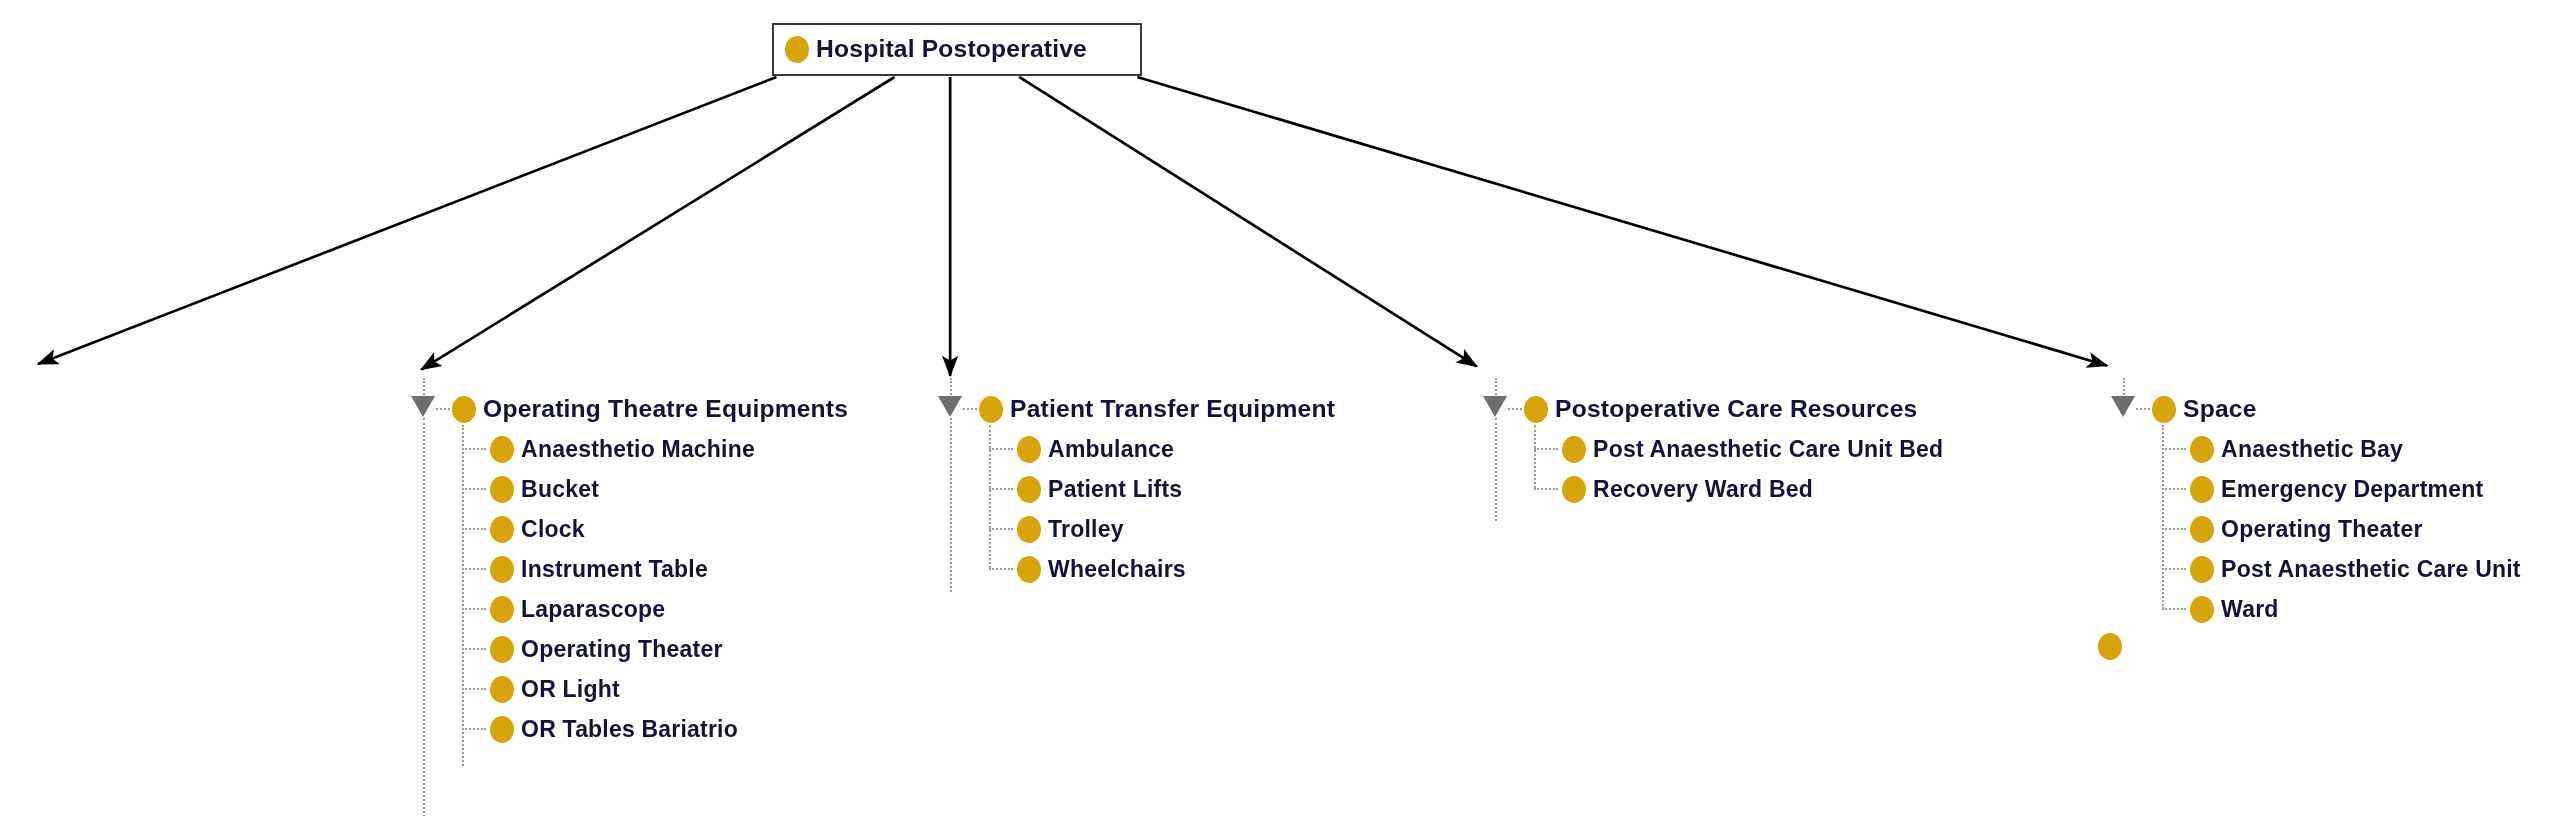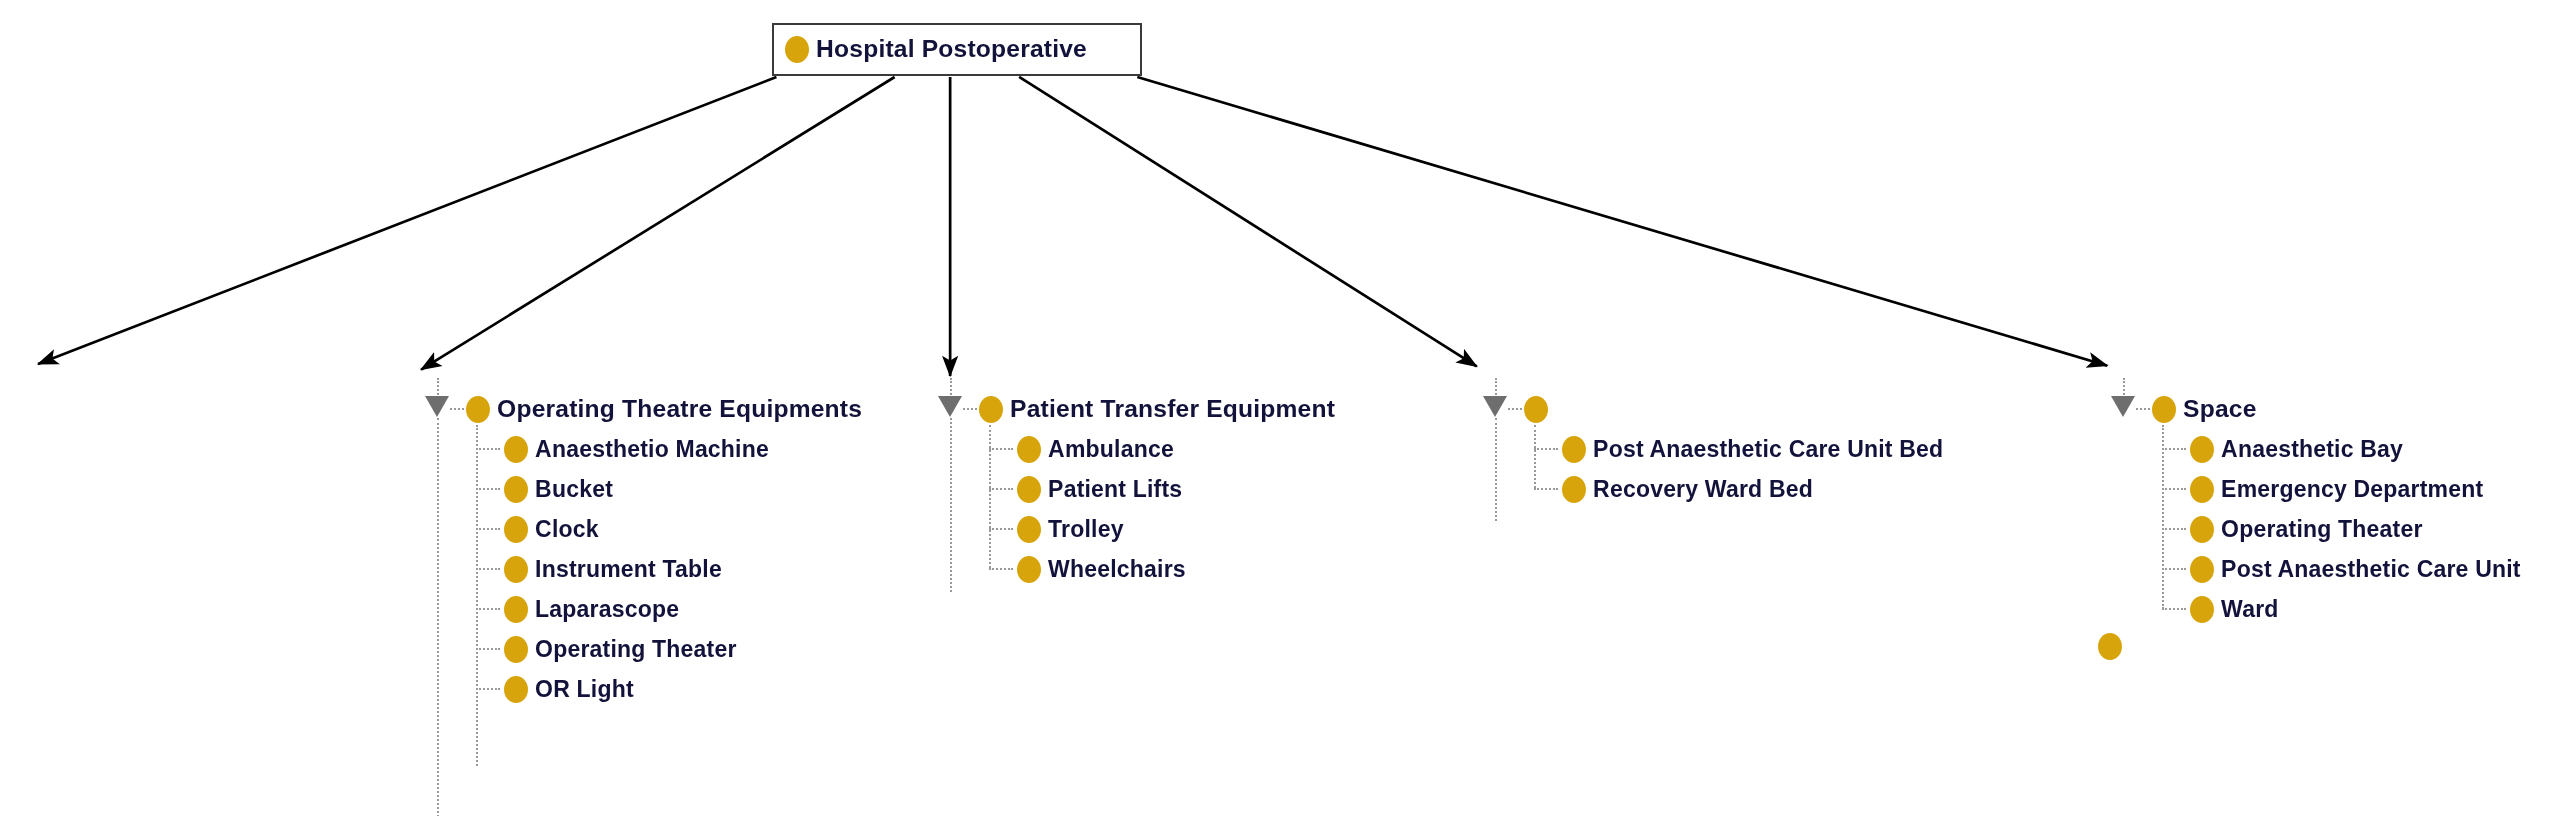--- a/index.html
+++ b/index.html
@@ -133,21 +133,21 @@
       <line x1="1434" y1="97" x2="2657" y2="461"></line>
     </g>
   </svg>
 
   <div class="root-node">
     <span class="bullet"></span>
     <span class="node-label">Hospital Postoperative</span>
   </div>
 
 
-  <div class="branch" style="left:466px; top:389px;">
+  <div class="branch" style="left:452px; top:389px;">
     <div class="toggle-tri"></div>
     <div class="dot-v" style="left:-29px; top:-11px; height:17.4px;"></div>
     <div class="dot-v" style="left:-29px; top:29px; height:403px;"></div>
     <div class="dot-h" style="left:-16px; top:19px; width:14.3px;"></div>
 
     <div class="tree-row">
       <span class="bullet"></span>
       <span class="node-label">Operating Theatre Equipments</span>
     </div>
 
@@ -180,20 +180,25 @@
     </div>
     <div class="tree-row child">
       <div class="dot-h" style="left:10.3px; top:19px; width:24px;"></div>
       <span class="bullet"></span>
       <span class="node-label">Operating Theater</span>
     </div>
     <div class="tree-row child">
       <div class="dot-h" style="left:10.3px; top:19px; width:24px;"></div>
       <span class="bullet"></span>
       <span class="node-label">OR Light</span>
+    </div>
+    <div class="tree-row child">
+      <div class="dot-h" style="left:10.3px; top:19px; width:24px;"></div>
+      <span class="bullet"></span>
+      <span class="node-label">OR Tables Bariatrio</span>
     </div>
   </div>
 
   <div class="branch" style="left:979px; top:389px;">
     <div class="toggle-tri"></div>
     <div class="dot-v" style="left:-29px; top:-11px; height:17.4px;"></div>
     <div class="dot-v" style="left:-29px; top:29px; height:174px;"></div>
     <div class="dot-h" style="left:-16px; top:19px; width:14.3px;"></div>
 
     <div class="tree-row">
@@ -226,20 +231,21 @@
   </div>
 
   <div class="branch" style="left:1524px; top:389px;">
     <div class="toggle-tri"></div>
     <div class="dot-v" style="left:-29px; top:-11px; height:17.4px;"></div>
     <div class="dot-v" style="left:-29px; top:29px; height:103px;"></div>
     <div class="dot-h" style="left:-16px; top:19px; width:14.3px;"></div>
 
     <div class="tree-row">
       <span class="bullet"></span>
+      <span class="node-label">Postoperative Care Resources</span>
     </div>
 
     <div class="dot-v" style="left:10.3px; top:36px; height:63px;"></div>
 
     <div class="tree-row child">
       <div class="dot-h" style="left:10.3px; top:19px; width:24px;"></div>
       <span class="bullet"></span>
       <span class="node-label">Post Anaesthetic Care Unit Bed</span>
     </div>
     <div class="tree-row child">

